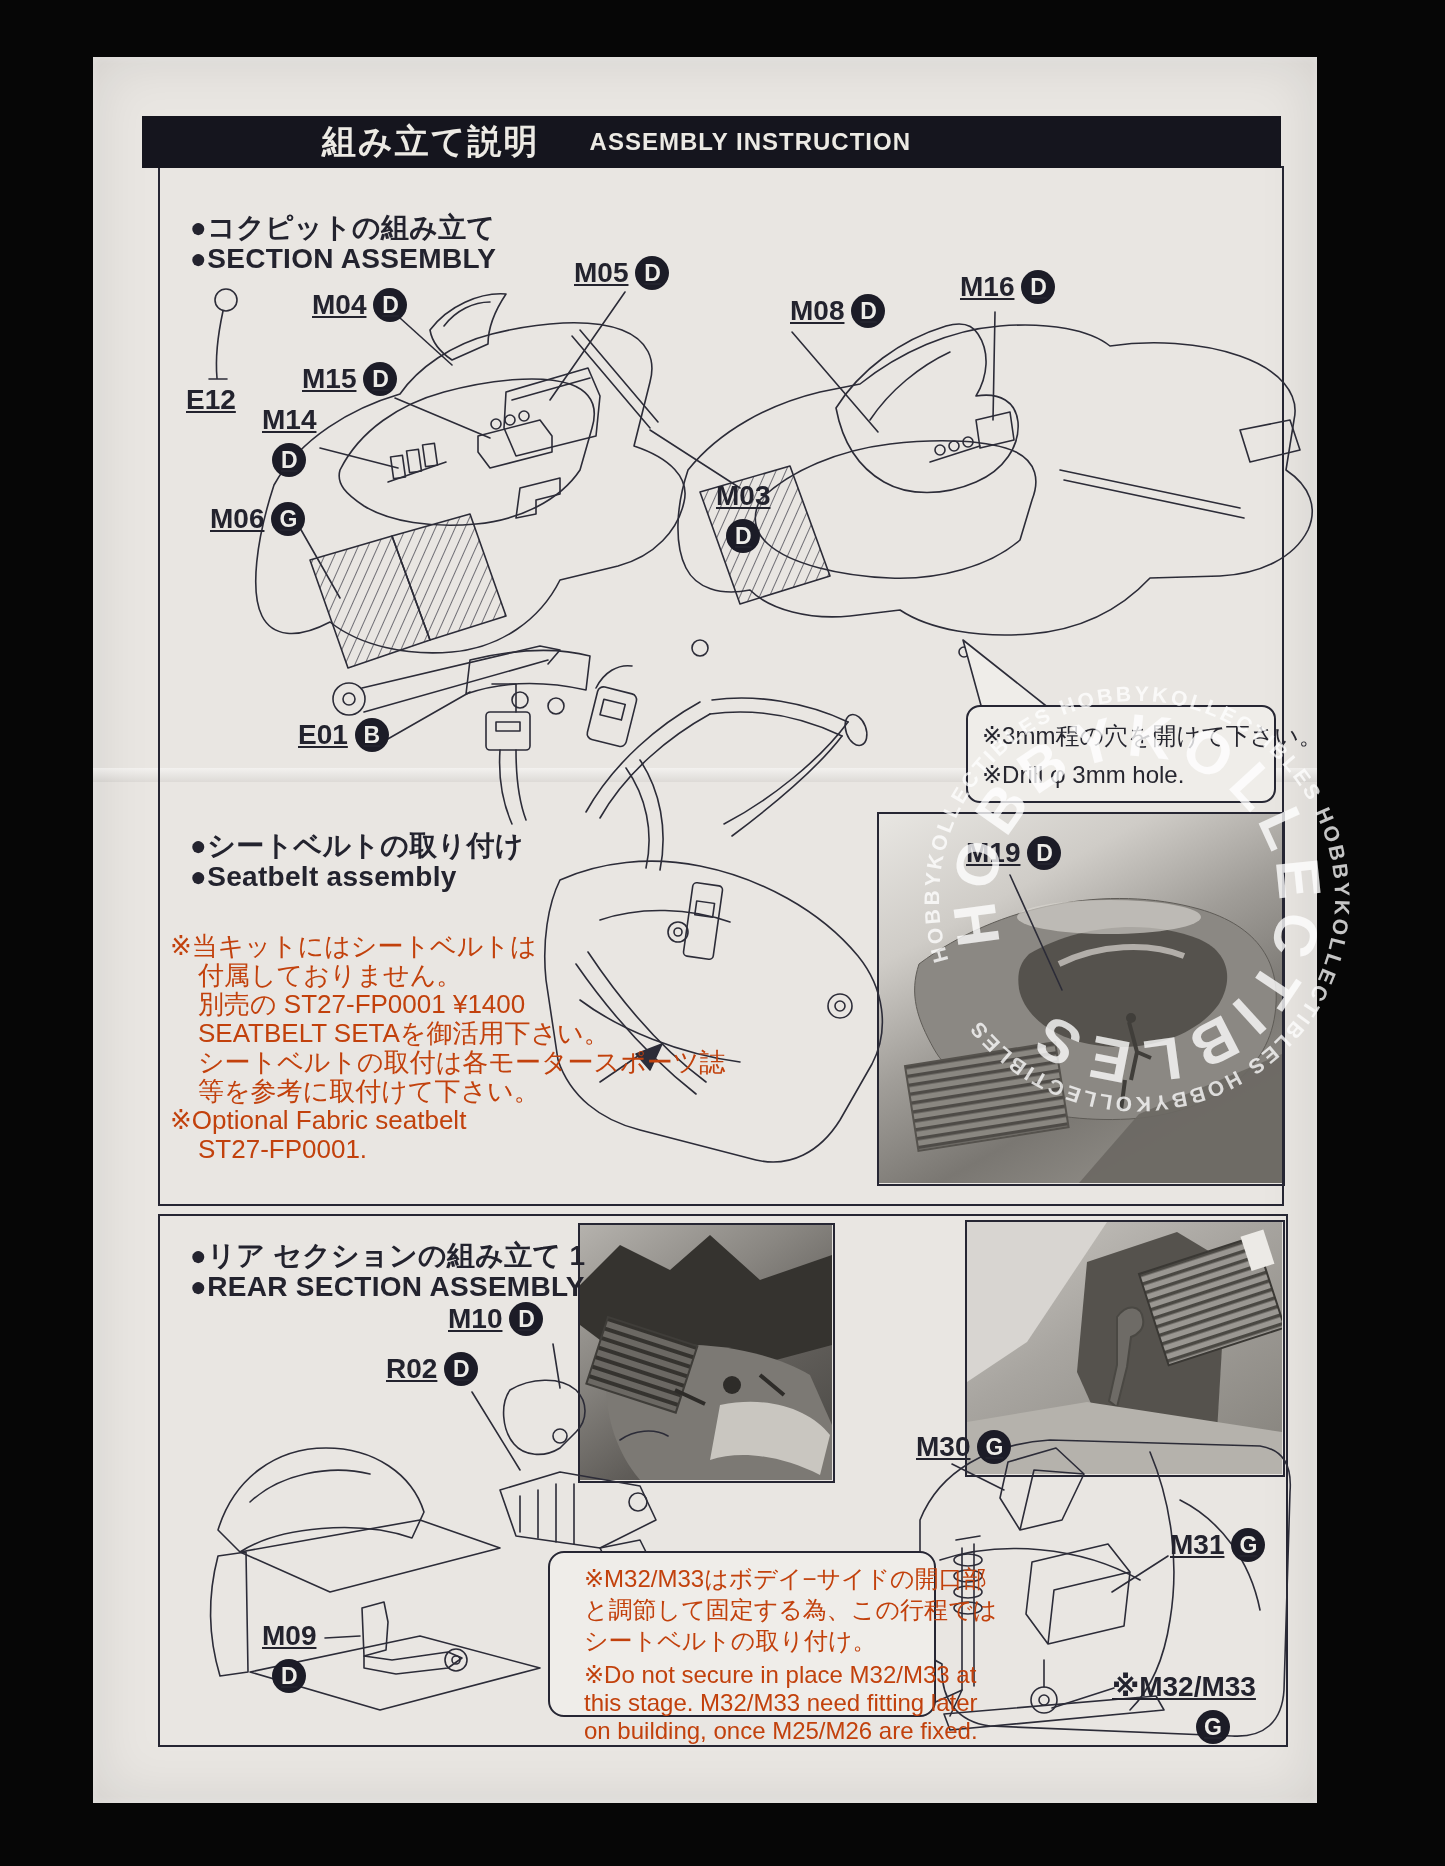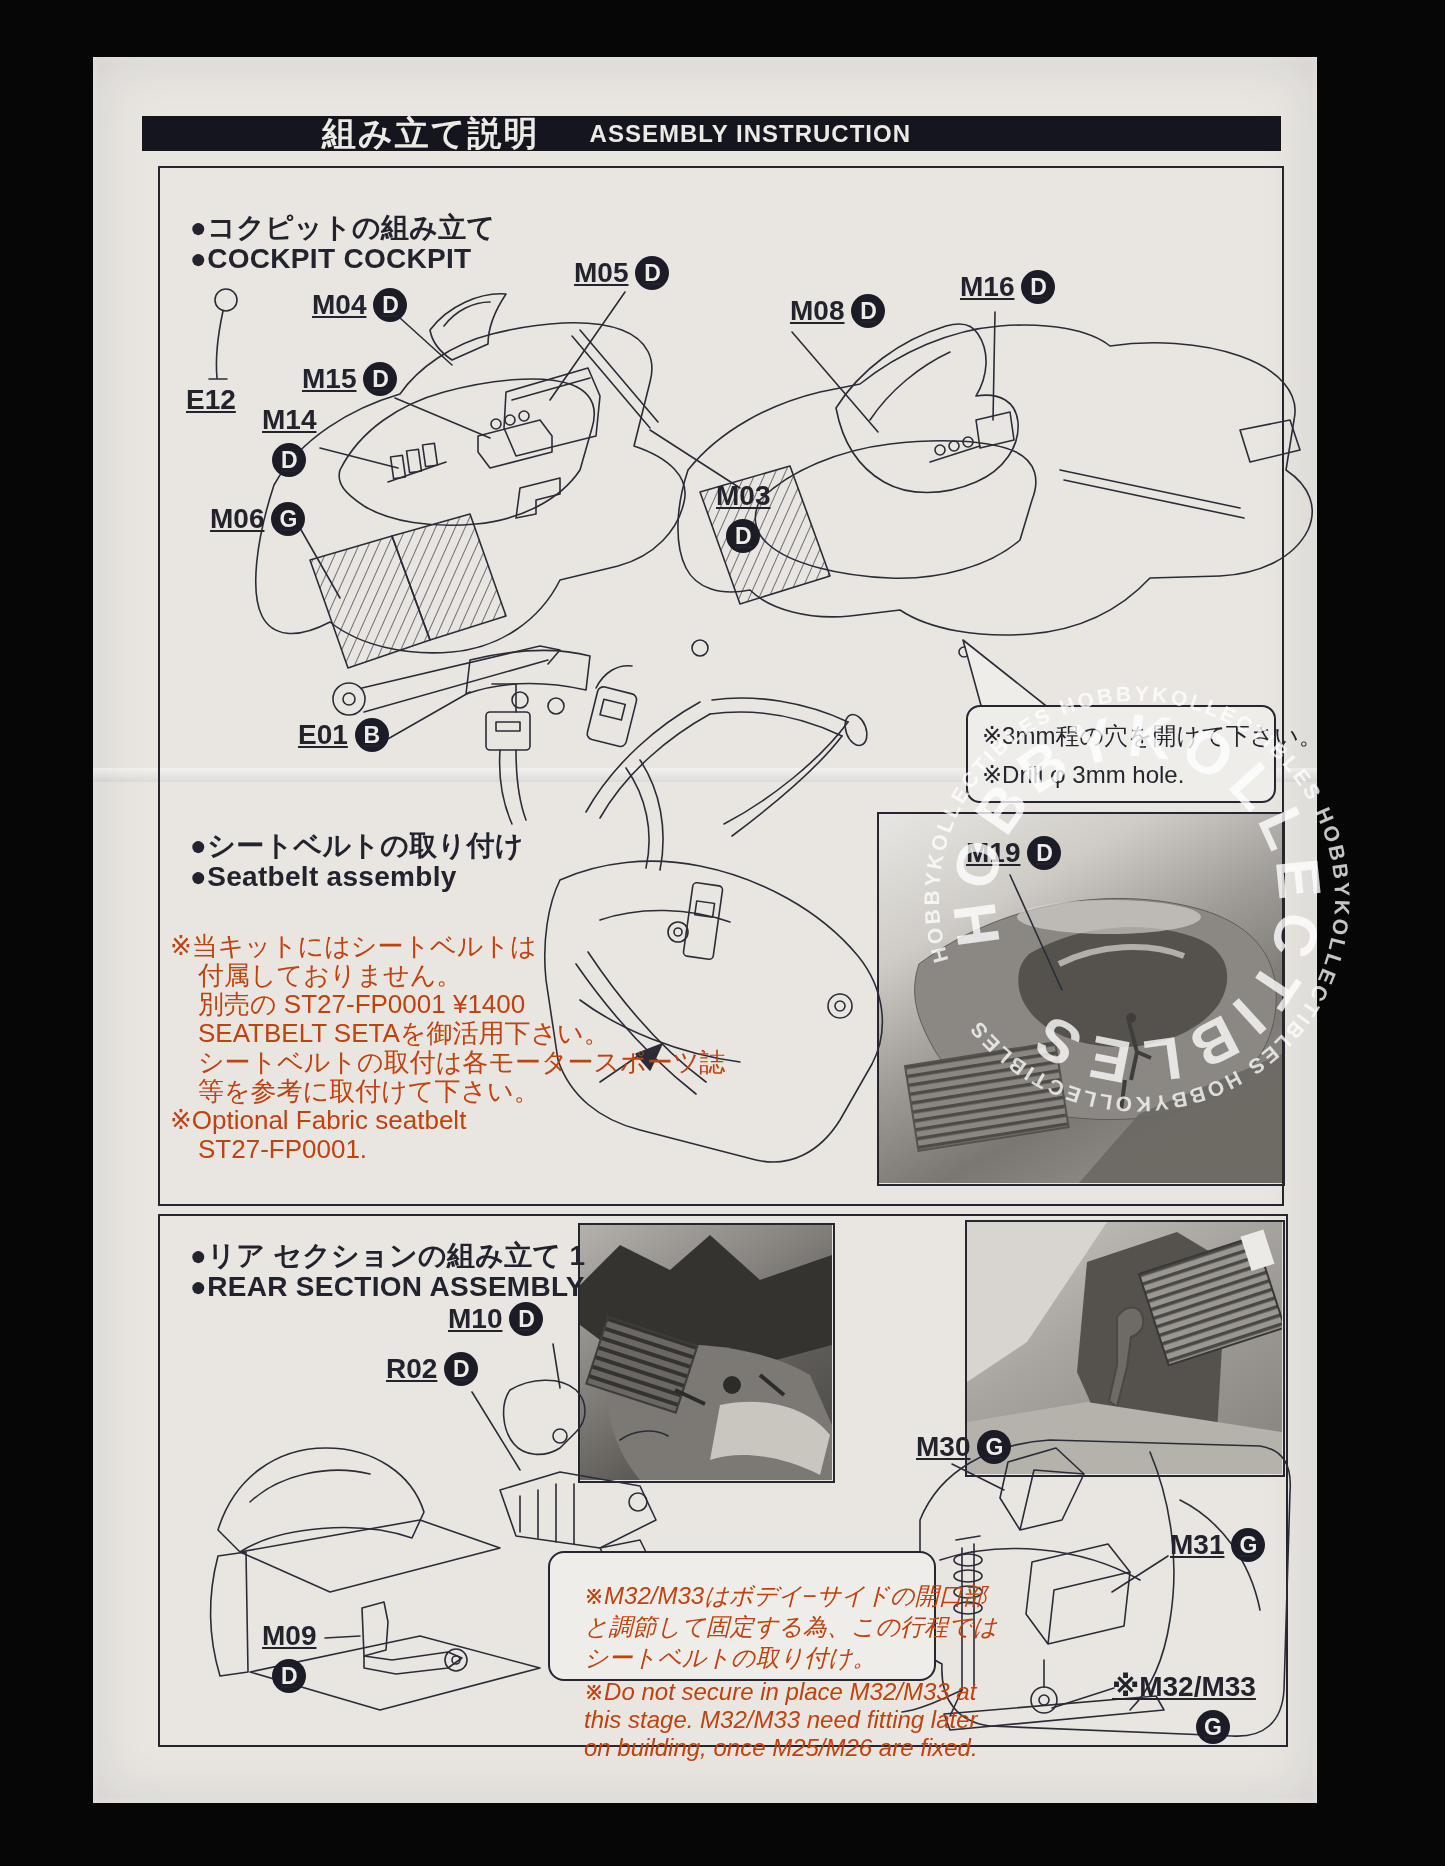--- a/index.html
+++ b/index.html
@@ -2,21 +2,21 @@
 <html><head>
 <meta charset="utf-8">
 <style>
   html,body{margin:0;padding:0;background:#060606;}
   .stage{position:relative;width:1445px;height:1866px;margin:0 auto;background:#060606;overflow:hidden;
          font-family:"Liberation Sans","DejaVu Sans",sans-serif;}
   .paper{position:absolute;left:93px;top:57px;width:1224px;height:1746px;background:#e9e6e2;z-index:1;
          box-shadow:inset 0 0 60px rgba(0,0,0,.10), inset 0 0 8px rgba(255,255,255,.5);}
   .crease-h{position:absolute;left:93px;width:1224px;height:14px;z-index:2;
          background:linear-gradient(180deg,rgba(255,255,255,.45),rgba(0,0,0,.05));}
-  .titlebar{position:absolute;left:142px;top:116px;width:1139px;height:35px;background:#15151e;z-index:5;
+  .titlebar{position:absolute;left:142px;top:116px;width:1139px;height:52px;background:#15151e;z-index:5;
          display:flex;align-items:center;justify-content:center;gap:50px;padding-right:190px;box-sizing:border-box;}
   .t-jp{color:#eceae4;font-size:34px;font-weight:bold;letter-spacing:2px;}
   .t-en{color:#eceae4;font-size:24px;font-weight:bold;letter-spacing:1px;}
   .sec-box{position:absolute;border:2.5px solid #262633;z-index:4;pointer-events:none;}
   .sec1{left:158px;top:166px;width:1122px;height:1036px;}
   .sec2{left:158px;top:1214px;width:1126px;height:529px;}
   .sec-head{position:absolute;color:#23232e;font-size:28px;line-height:31px;font-weight:bold;letter-spacing:.3px;z-index:7;white-space:nowrap;}
   .plabel{position:absolute;display:flex;align-items:center;gap:7px;color:#23232e;font-size:28px;font-weight:bold;z-index:7;white-space:nowrap;text-decoration:underline;}
   .plabel.stack{flex-direction:column;gap:7px;align-items:center;}
   .plabel.stack.alt{align-items:flex-end;}
@@ -24,21 +24,21 @@
   .pletter{width:34px;height:34px;border-radius:50%;background:#1c1c27;color:#edece8;
          font-size:23px;font-weight:bold;display:flex;align-items:center;justify-content:center;flex:0 0 auto;}
   .pletter:empty{display:none;}
   .note-lines{position:absolute;color:#c2410c;font-size:26px;line-height:29px;z-index:7;white-space:nowrap;}
   .note-lines .line{padding-left:28px;}
   .note-lines .line.kome{padding-left:0;}
   .callout{position:absolute;background:#efede9;border:2.5px solid #262633;border-radius:14px;z-index:6;
          box-sizing:border-box;color:#26262f;}
   .drill{left:966px;top:705px;width:310px;height:98px;padding:8px 14px;display:flex;flex-direction:column;justify-content:space-around;}
   .drill div{font-size:24px;white-space:nowrap;}
-  .rearnote{left:548px;top:1551px;width:388px;height:130px;border-radius:16px;padding:27px 12px;font-style:italic;}
+  .rearnote{left:548px;top:1551px;width:388px;height:166px;border-radius:16px;padding:10px 12px;}
   .rearnote .note-lines{position:static;font-size:24px;}
   .rearnote .jp .line{line-height:31px;padding-left:22px;}
   .rearnote .en .line{line-height:28px;padding-left:22px;}
   .rearnote .en{margin-top:5px;}
   .photo{position:absolute;border:2.5px solid #262633;z-index:3;overflow:hidden;box-sizing:border-box;}
   .art{position:absolute;left:0;top:0;z-index:4;pointer-events:none;}
   .wm{position:absolute;z-index:8;opacity:.85;pointer-events:none;}
 </style>
 </head>
 <body>
@@ -290,21 +290,21 @@
         <textPath href="#wmBig">HOBBYKOLLECTIBLES</textPath>
       </text>
       <text font-size="21" font-weight="bold" letter-spacing="3" opacity="0.9">
         <textPath href="#wmSmall">HOBBYKOLLECTIBLES HOBBYKOLLECTIBLES HOBBYKOLLECTIBLES HOBBYKOLLECTIBLES</textPath>
       </text>
     </g>
   </svg>
 
   <div class="sec-head" style="left:190px;top:212px">
     <div>●コクピットの組み立て</div>
-    <div>●COCKPIT COCKPIT</div>
+    <div>●SECTION ASSEMBLY</div>
   </div>
   <div class="sec-head" style="left:190px;top:830px">
     <div>●シートベルトの取り付け</div>
     <div>●Seatbelt assembly</div>
   </div>
   <div class="sec-head" style="left:190px;top:1240px">
     <div>●リア セクションの組み立て 1</div>
     <div>●REAR SECTION ASSEMBLY</div>
   </div>
 

